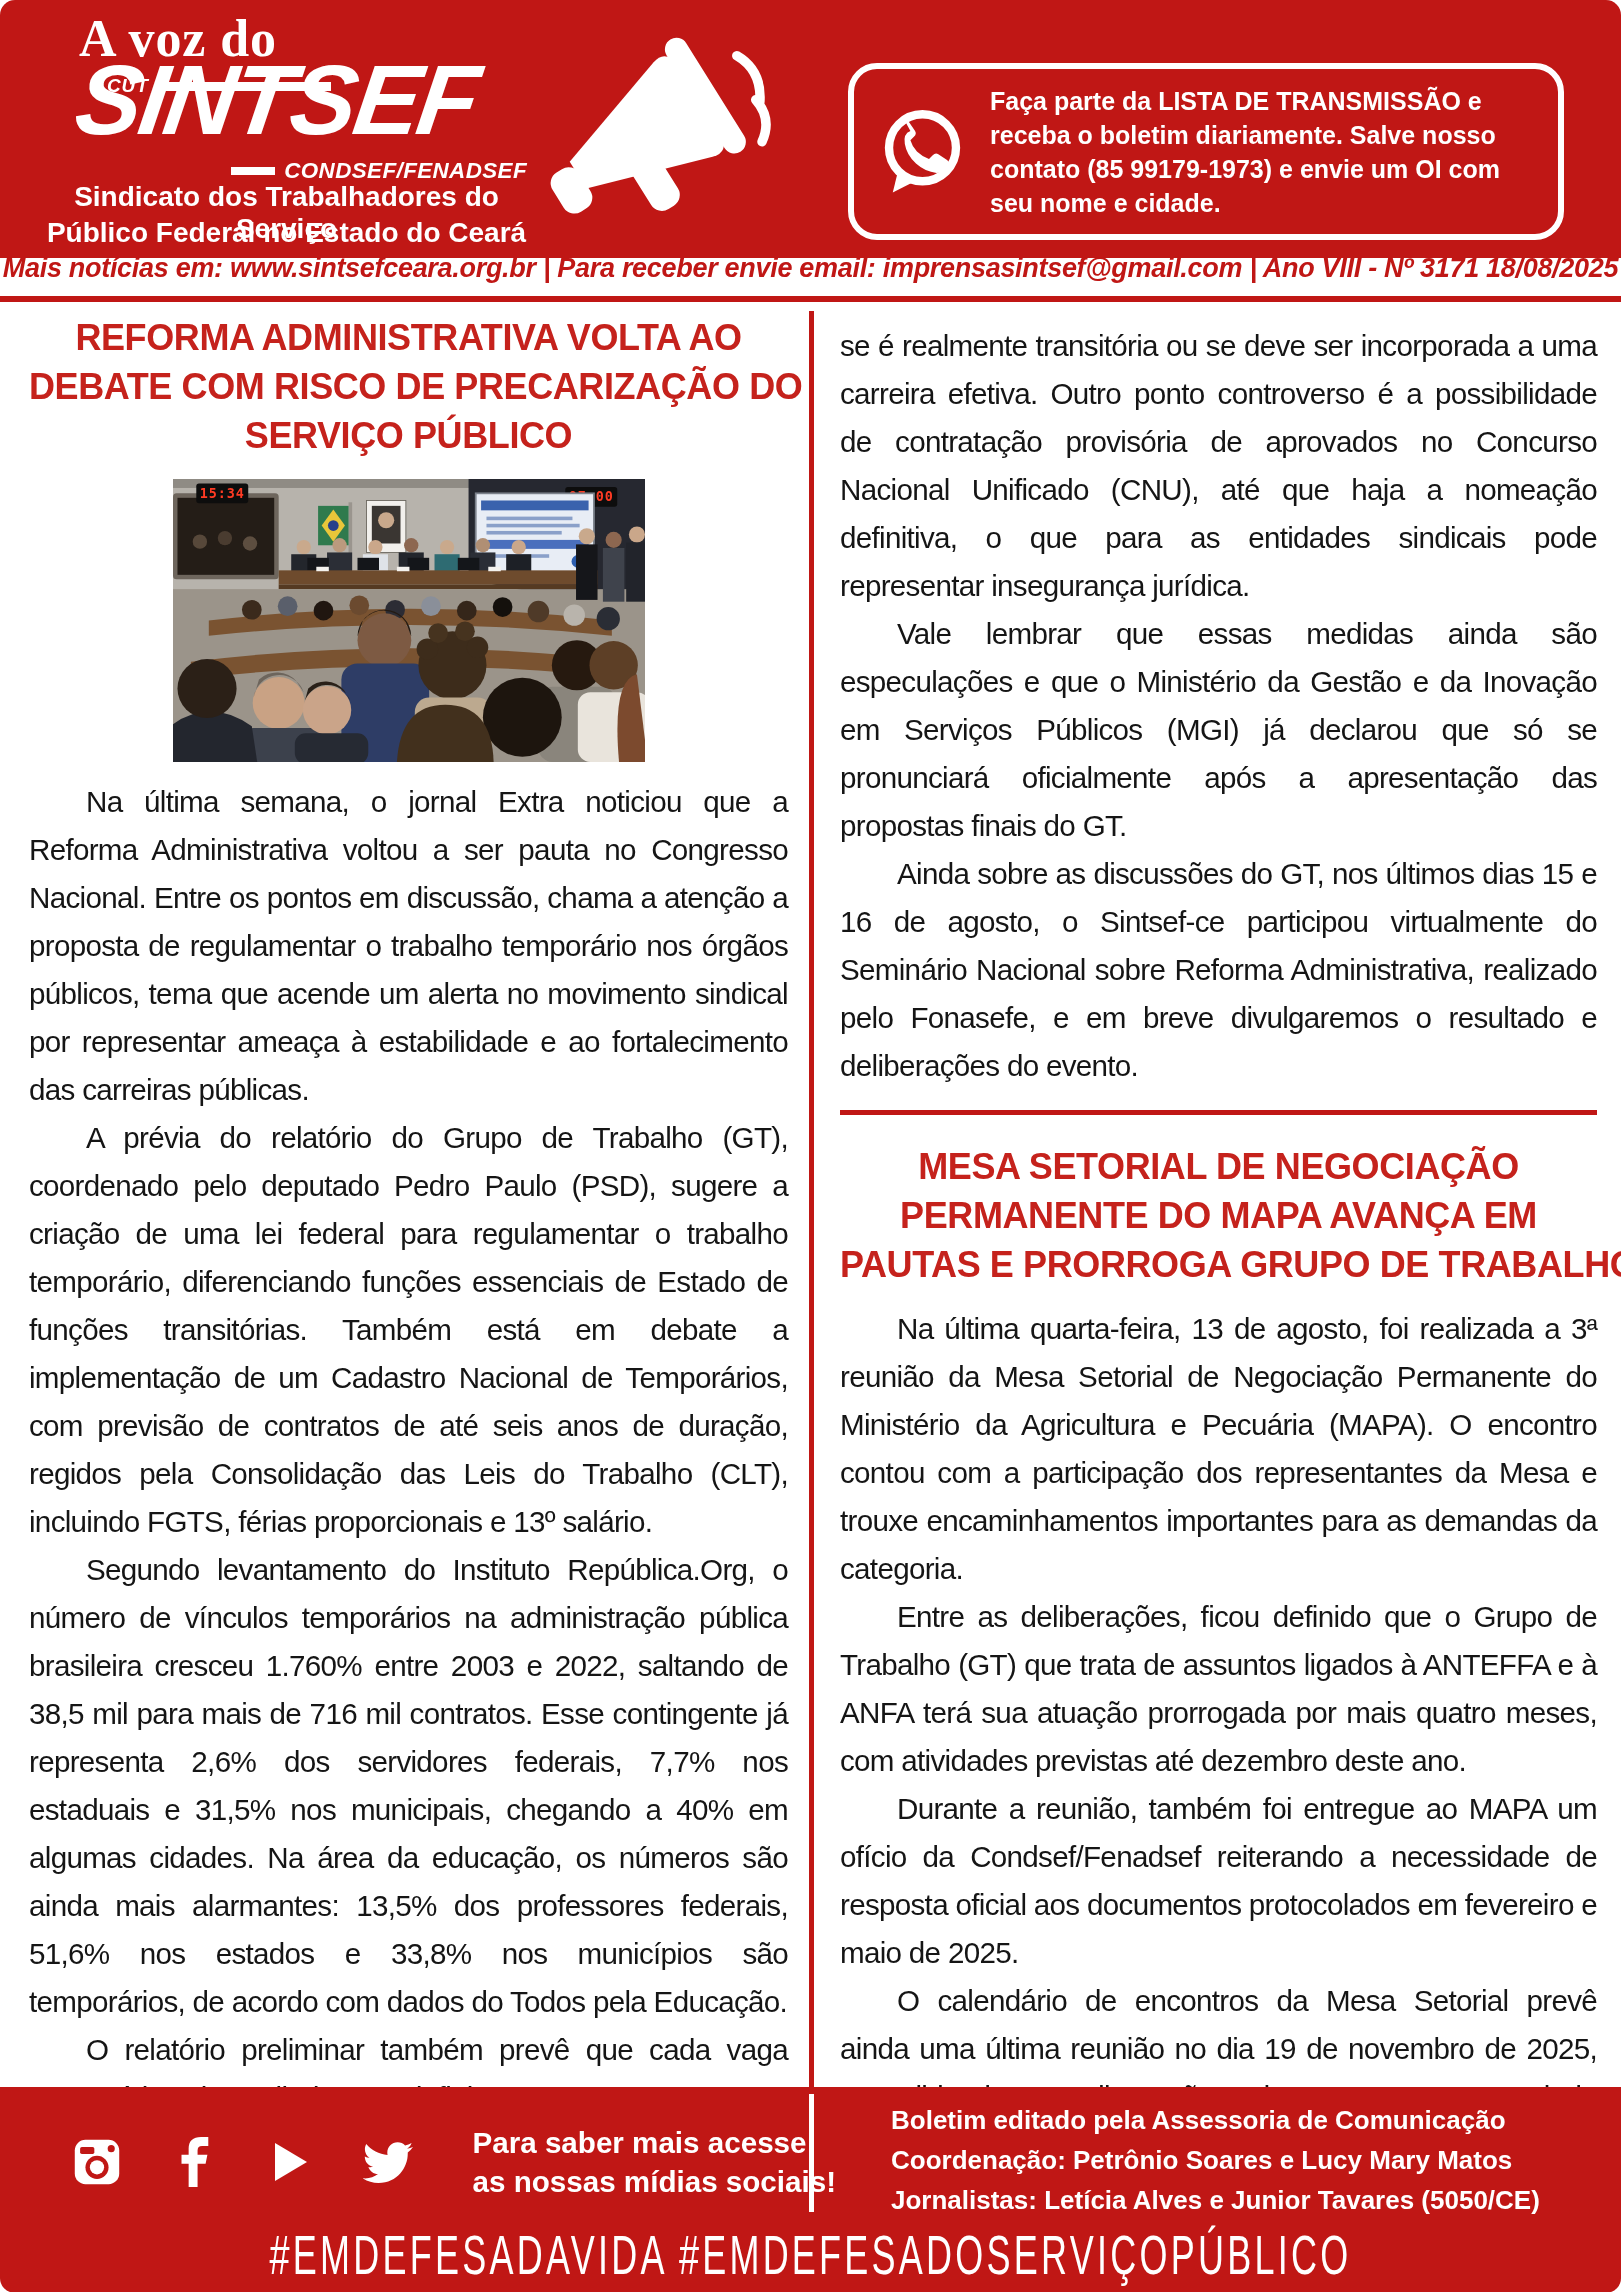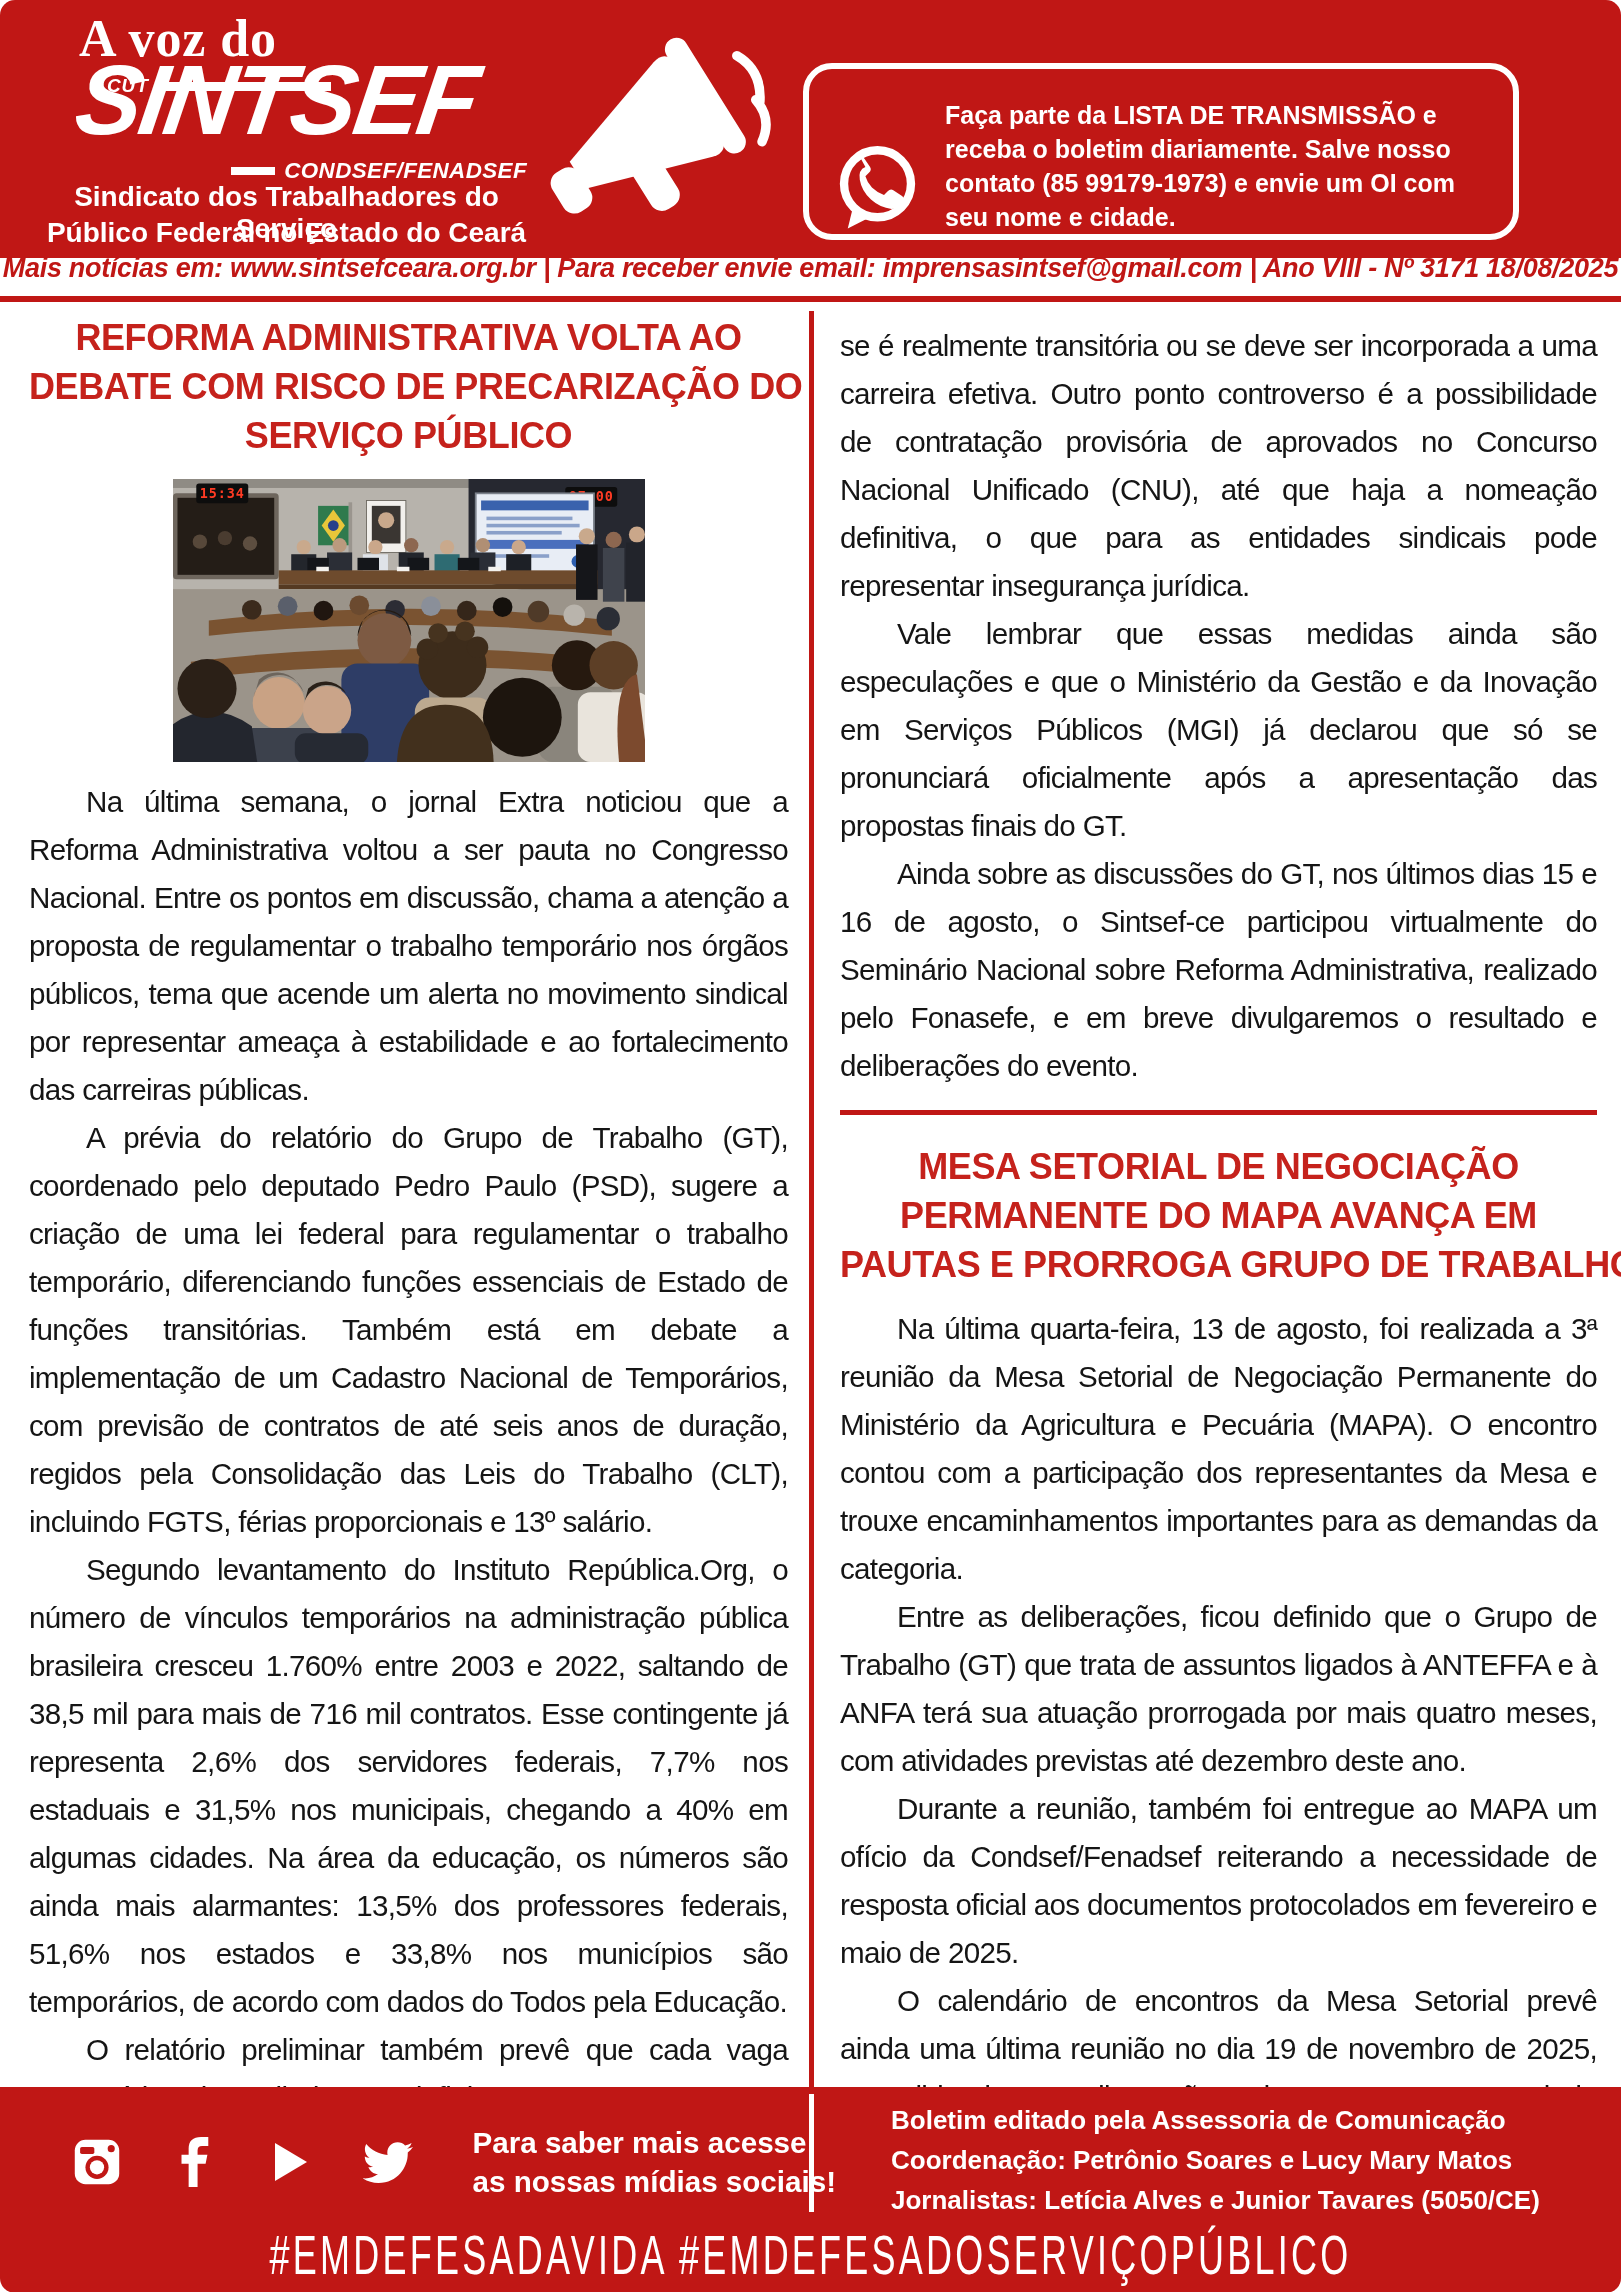--- a/index.html
+++ b/index.html
@@ -21,22 +21,22 @@
   .sintsef{position:absolute;left:77px;top:50px;font-size:99px;line-height:99px;font-weight:bold;
            font-style:italic;letter-spacing:-2.7px;transform:skewX(-8deg);}
   .condsef-row{position:absolute;left:231px;top:158px;width:296px;display:flex;align-items:center;gap:9px;}
   .condsef-bar{flex:1;height:7.2px;background:#fff;}
   .condsef-label{font-weight:bold;font-style:italic;font-size:22.4px;letter-spacing:0.4px;}
   .org-line{position:absolute;left:27px;width:519px;text-align:center;font-weight:bold;font-size:28px;}
   .org-line.l1{top:181px;}
   .org-line.l2{top:217px;}
   .megaphone{position:absolute;left:527px;top:19.7px;width:260px;height:231px;}
 
-  .wa-box{position:absolute;left:803px;top:63px;width:716px;height:177px;border:6.3px solid #fff;
-          border-radius:29px;box-sizing:border-box;display:flex;align-items:flex-end;gap:21.5px;padding:0 21.5px;}
+  .wa-box{position:absolute;left:848px;top:63px;width:716px;height:177px;border:6.3px solid #fff;
+          border-radius:29px;box-sizing:border-box;display:flex;align-items:center;gap:21.5px;padding:0 21.5px;}
   .wa-icon{width:93px;height:93px;flex:none;}
   .wa-text{color:#fff;font-weight:bold;font-size:25px;line-height:34px;width:555px;}
 
   
   .infobar{position:absolute;top:258px;left:0;width:1621px;height:20px;background:#fff;
            display:flex;align-items:center;justify-content:center;}
   .infobar-text{color:var(--red);font-weight:bold;font-style:italic;font-size:27px;letter-spacing:-0.3px;}
   .top-rule{position:absolute;top:296px;left:0;width:1621px;height:6.3px;background:var(--red);}
 
   

